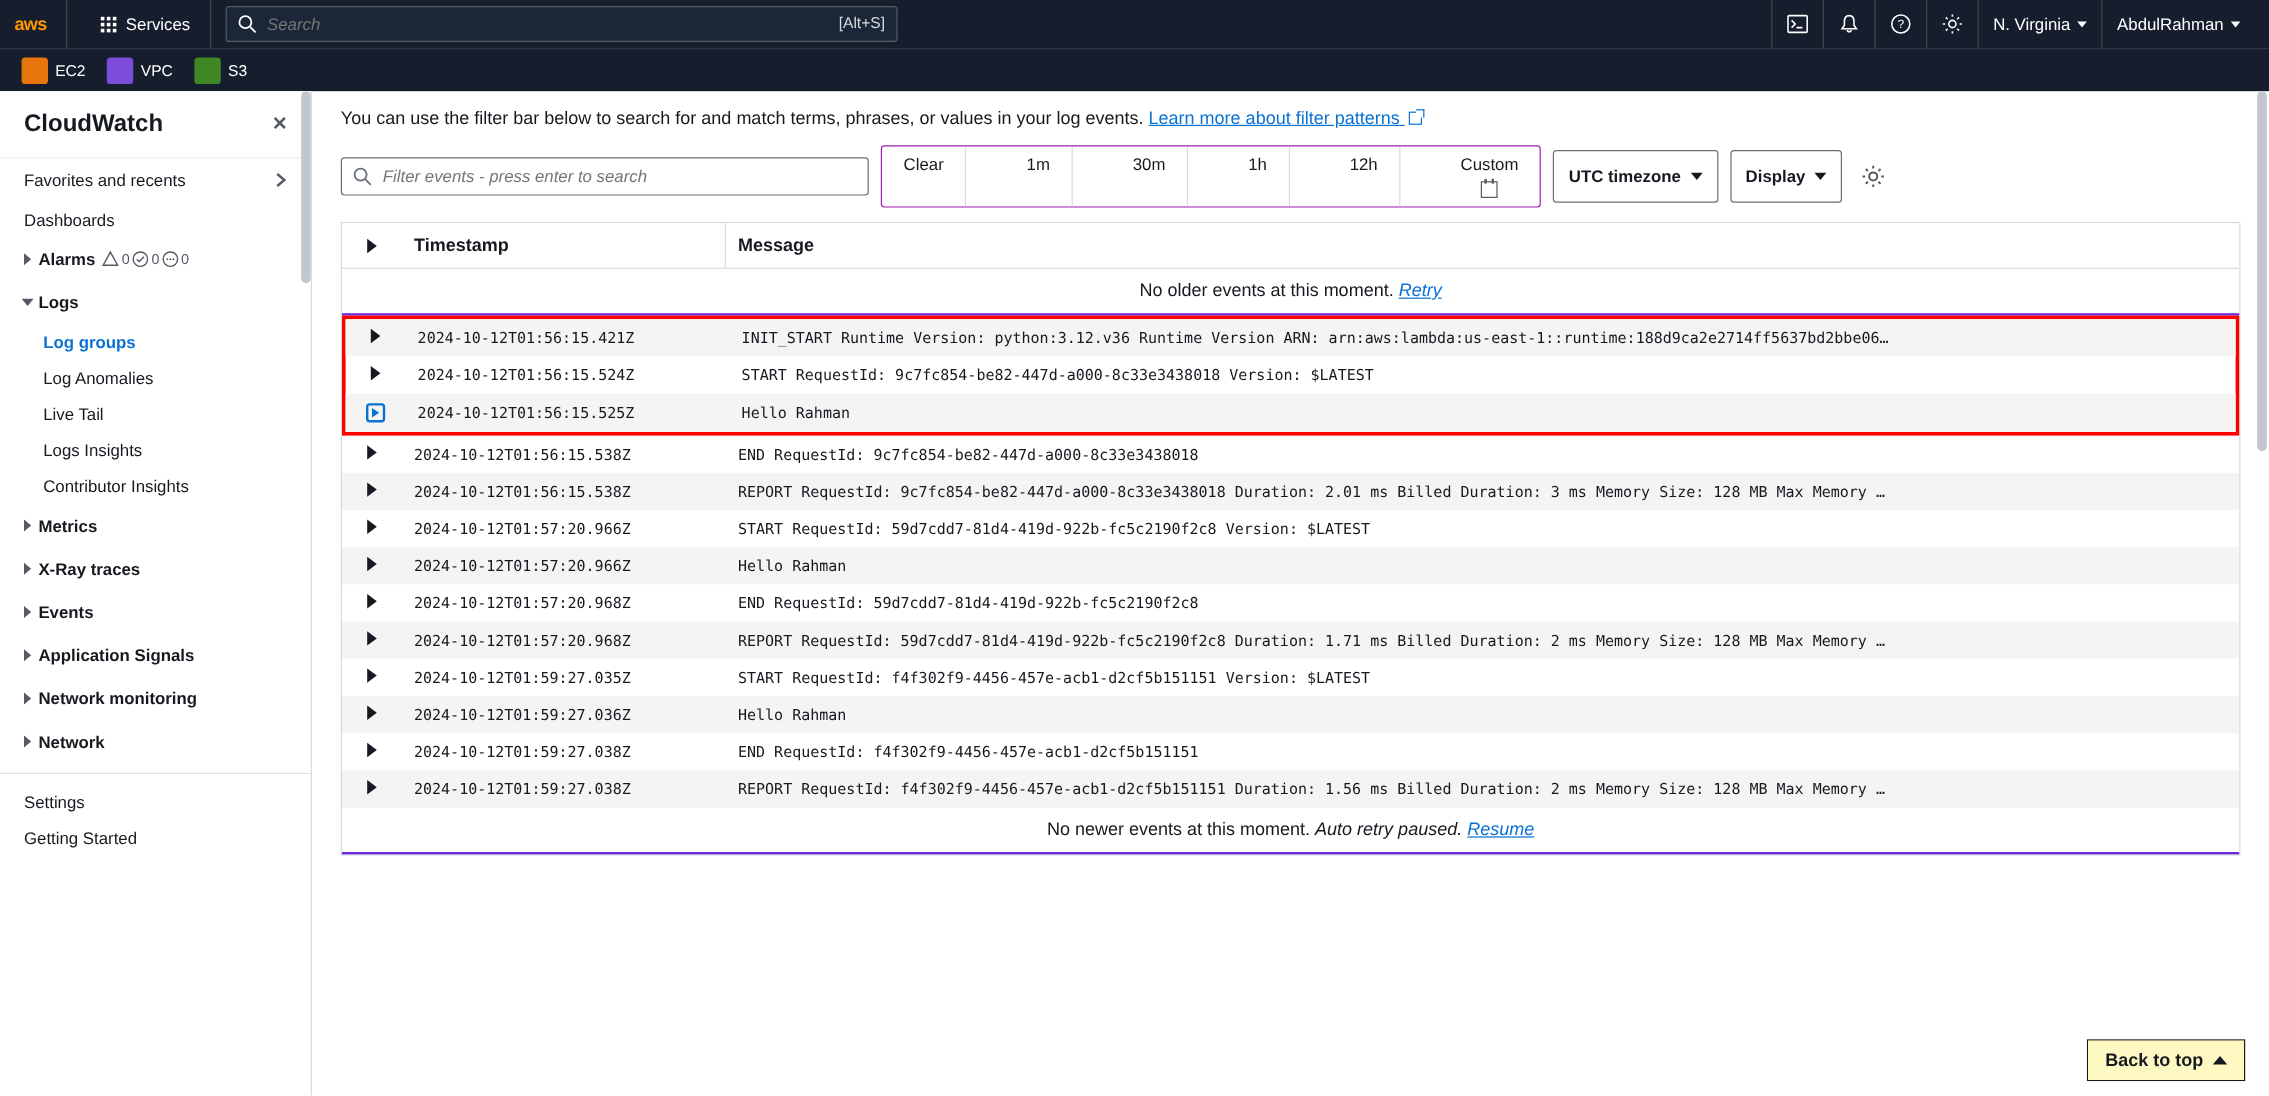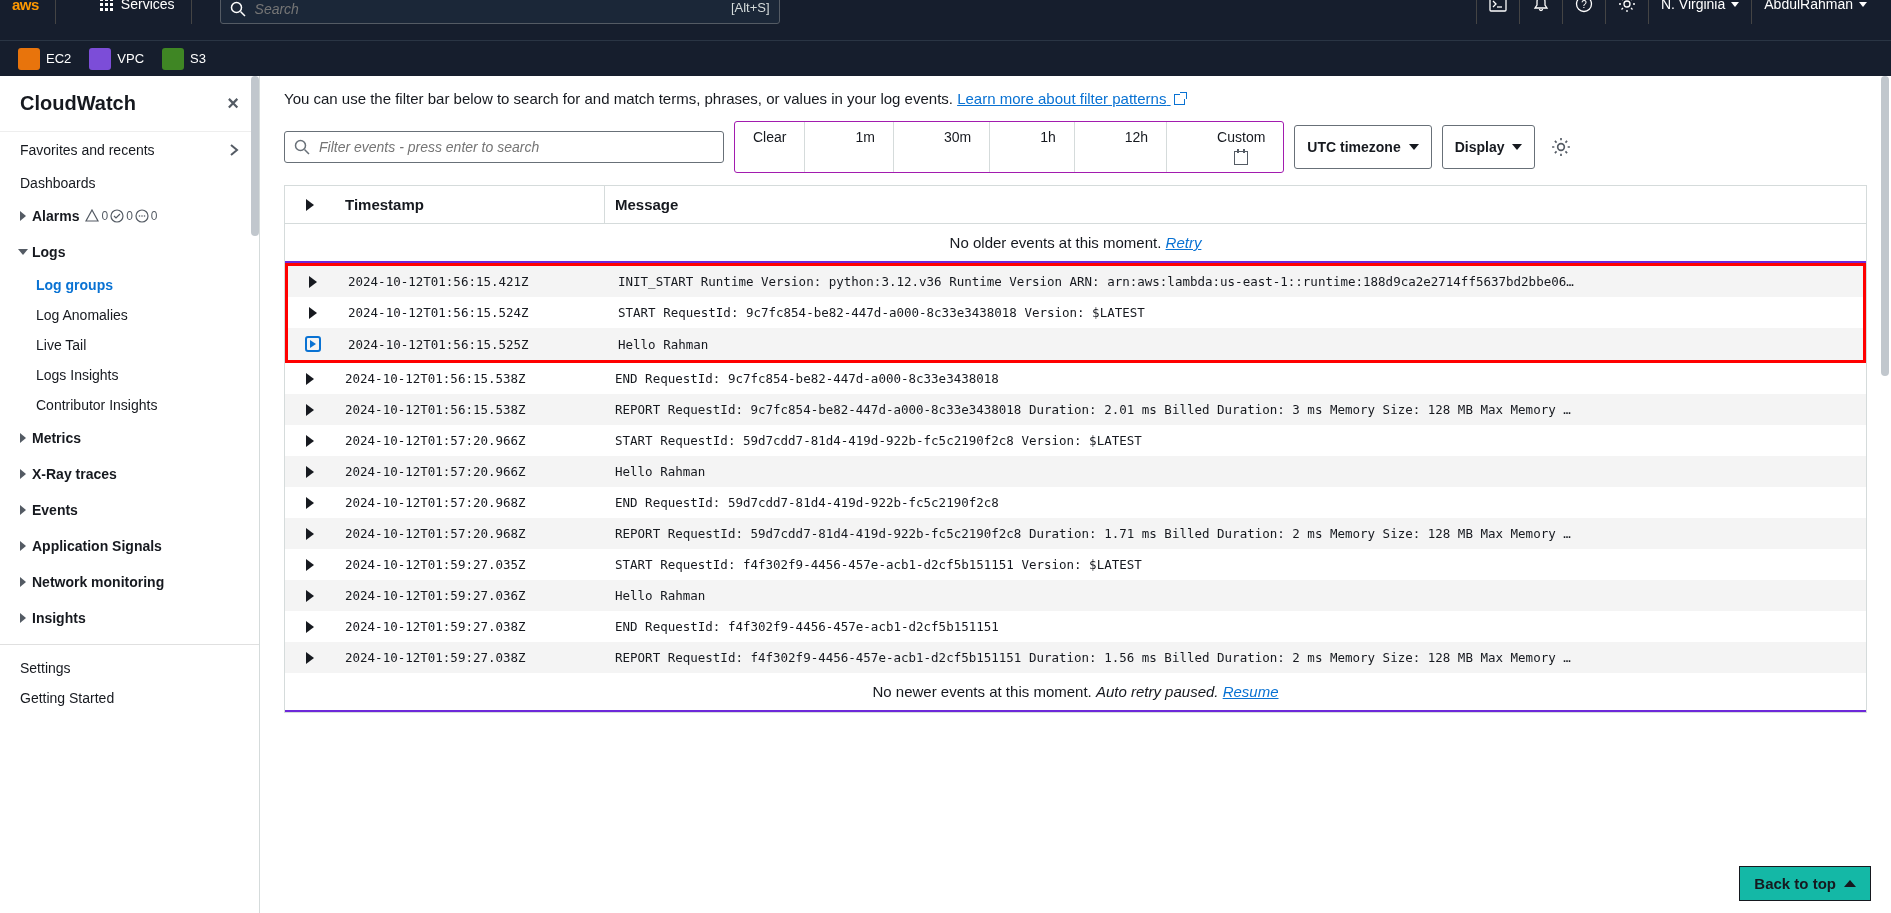--- a/index.html
+++ b/index.html
@@ -1,17 +1,17 @@
 <!DOCTYPE html>
 <html><head>
 <meta charset="utf-8">
 <style>
 * { box-sizing: border-box; margin: 0; padding: 0; }
 body { font-family: "Amazon Ember", Arial, sans-serif; font-size: 14px; color: #16191f; background: #fff; overflow: hidden; }
-.topbar { background: #161e2d; height: 40px; display: flex; align-items: flex-end; padding: 16px 12px; gap: 28px; color: #fff; }
+.topbar { background: #161e2d; height: 40px; display: flex; align-items: center; padding: 4px 12px; gap: 12px; color: #fff; }
 .aws-logo { color: #ff9900; font-weight: bold; font-size: 15px; letter-spacing: -0.5px; display: flex; align-items: center; border-right: 1px solid #444; padding-right: 16px; height: 40px; }
 .services-btn { display: flex; align-items: center; gap: 8px; color: #fff; font-size: 14px; padding: 0 16px; height: 40px; border-right: 1px solid #444; }
 .grid-icon { display: grid; grid-template-columns: repeat(3, 3px); grid-template-rows: repeat(3, 3px); gap: 2px; }
 .grid-icon span { background: #fff; width: 3px; height: 3px; }
 .search-wrap { flex: 0 0 560px; position: relative; }
 .search-input { width: 100%; background: #1b2738; border: 1px solid #545b64; color: #fff; padding: 6px 10px 6px 34px; font-size: 14px; font-style: italic; border-radius: 3px; }
 .search-icon-pos { position: absolute; left: 10px; top: 7px; color: #fff; }
 .search-shortcut { position: absolute; right: 10px; top: 6px; color: #d5dbdb; font-size: 13px; }
 .topbar-right { margin-left: auto; display: flex; align-items: center; gap: 0; }
 .topbar-right > div { padding: 0 12px; height: 40px; display: flex; align-items: center; border-left: 1px solid #444; cursor: pointer; }
@@ -57,28 +57,28 @@
 .gear-main { margin-left: 6px; cursor: pointer; }
 .log-table { border: 1px solid #d5dbdb; border-top: 1px solid #d5dbdb; width: 100%; }
 .log-header { display: flex; border-bottom: 1px solid #d5dbdb; background: #fff; font-weight: bold; font-size: 15px; }
 .col-expand { width: 50px; display:flex; justify-content:center; align-items:center; }
 .col-ts { width: 270px; padding: 10px 10px; border-right: 1px solid #d5dbdb; }
 .col-msg { flex: 1; padding: 10px 10px; }
 .log-header .col-expand { padding: 10px 0; }
 .row-play { width:0; height:0; border-top:6px solid transparent; border-bottom:6px solid transparent; border-left:8px solid #16191f; }
 .log-info-row { text-align: center; padding: 10px; font-size: 15px; border-bottom: 2px solid #6d28d9; }
 .log-info-row a, .log-info-row .lnk { color: #0972d3; text-decoration: underline; cursor: pointer; font-style: italic; }
-.log-row { display: flex; align-items: center; font-family: Monaco, Consolas, monospace; font-size: 12.5px; padding: 8px 0; }
+.log-row { display: flex; align-items: flex-start; font-family: Monaco, Consolas, monospace; font-size: 12.5px; padding: 8px 0; }
 .log-row.odd { background: #f4f4f4; }
 .log-row .col-ts { font-family: Monaco, Consolas, monospace; font-size: 12.5px; border-right: none; padding: 0 10px; }
 .log-row .col-msg { font-family: Monaco, Consolas, monospace; font-size: 12.5px; padding: 0 10px; white-space: nowrap; overflow: hidden; text-overflow: ellipsis; }
 .highlight-box { border: 3px solid #ff0000; }
 .selected-play { width: 16px; height: 16px; border: 2px solid #0972d3; border-radius: 3px; display: flex; align-items: center; justify-content: center; }
 .selected-play .row-play { border-left-color: #0972d3; border-top-width: 4px; border-bottom-width: 4px; border-left-width: 6px; }
-.back-to-top { position: fixed; bottom: 12px; right: 20px; background: #14b8a6; border: 1px solid #16191f; padding: 8px 14px; font-weight: bold; display: flex; align-items: center; gap: 8px; cursor: pointer; font-size: 15px; }
+.back-to-top { position: fixed; bottom: 12px; right: 20px; background: #fef9c3; border: 1px solid #16191f; padding: 8px 14px; font-weight: bold; display: flex; align-items: center; gap: 8px; cursor: pointer; font-size: 15px; }
 .up-chev { width: 0; height: 0; border-left: 6px solid transparent; border-right: 6px solid transparent; border-bottom: 7px solid #16191f; }
 svg { display: block; }
 </style>
 </head>
 <body>
 
 <div class="topbar">
   <div class="aws-logo">
     <span>aws</span>
   </div>
@@ -223,21 +223,21 @@
         <div class="nav-group">
           <span class="tri"></span>
           <span style="font-weight:bold">Application Signals</span>
         </div>
         <div class="nav-group">
           <span class="tri"></span>
           <span style="font-weight:bold">Network monitoring</span>
         </div>
         <div class="nav-group">
           <span class="tri"></span>
-          <span style="font-weight:bold">Insights</span>
+          <span style="font-weight:bold">Network</span>
         </div>
       </div>
     <div class="divider"></div>
     <div id="bottom-links">
         <div class="nav-sub" style="padding-left: 20px;">Settings</div>
         <div class="nav-sub" style="padding-left: 20px;">Getting Started</div>
       </div>
   </div>
 
   <div class="main">

